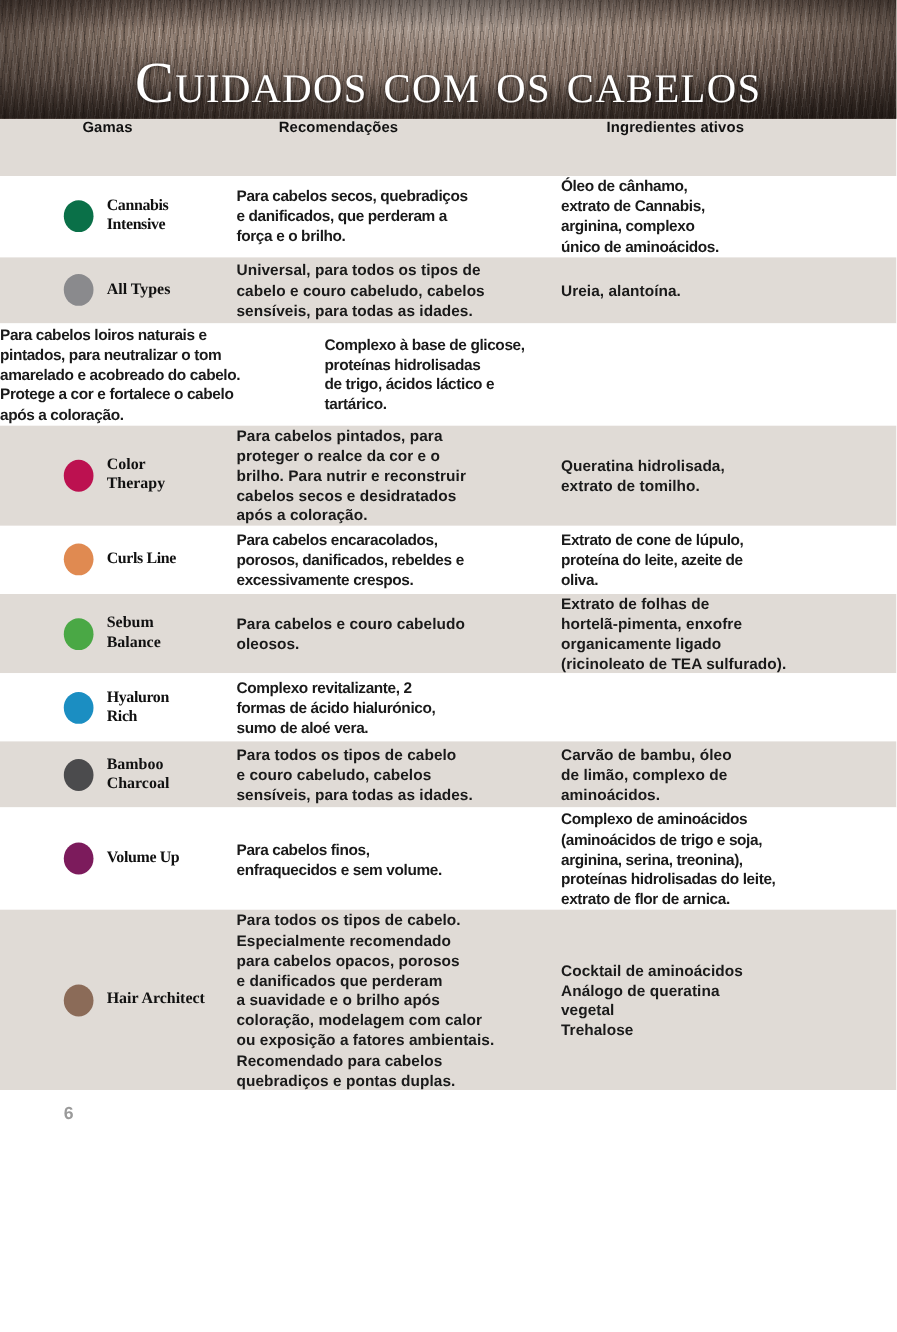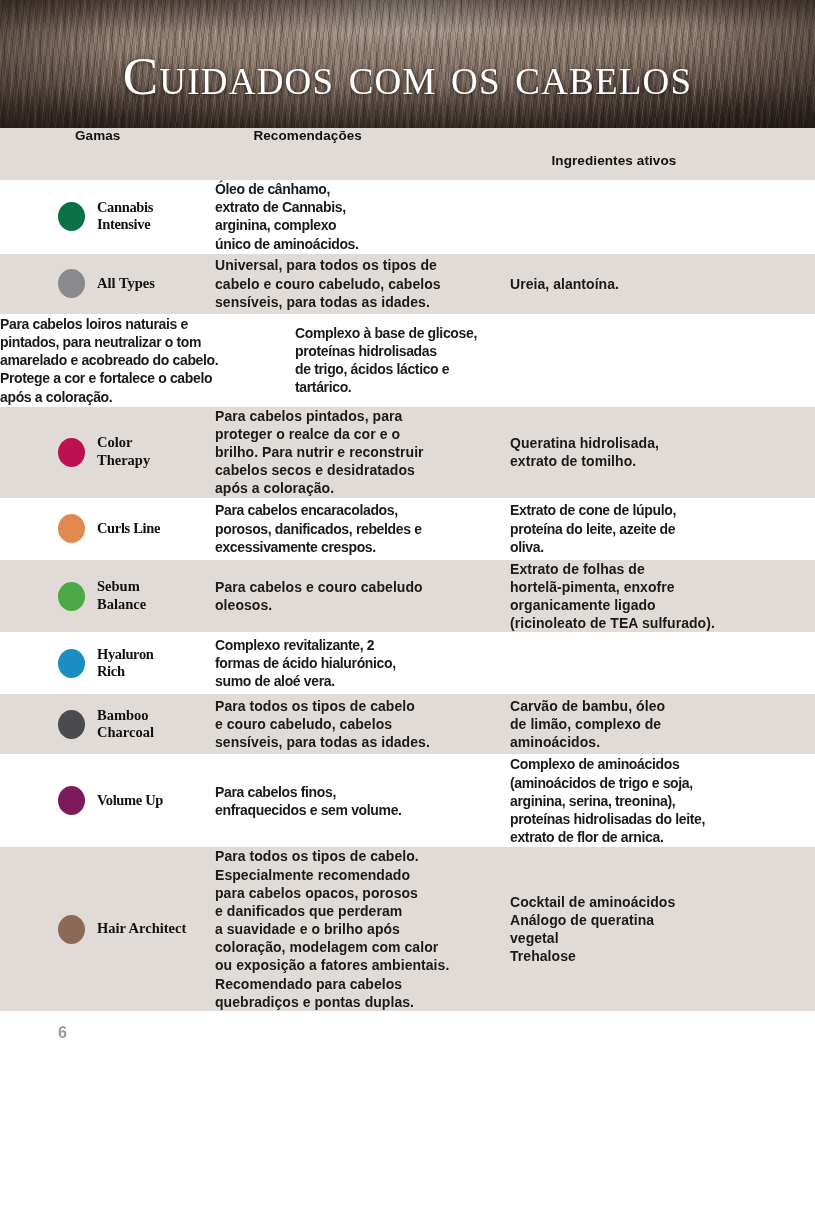--- a/index.html
+++ b/index.html
@@ -12,21 +12,21 @@
     height: 1211px;
     font-family: "Liberation Sans", sans-serif;
     overflow: hidden;
     position: relative;
   }
 
   
   .hero {
     position: relative;
     width: 815px;
-    height: 128px;
+    height: 108px;
     overflow: hidden;
     background: #6b5b52;
   }
   .hero-photo {
     position: absolute;
     inset: 0;
     background-color: #7d6a5f;
     background-image:
       repeating-linear-gradient(97deg,
         rgba(255,255,255,0.16) 0px,
@@ -105,21 +105,21 @@
     font-size: 13.5px;
     font-weight: 700;
     color: #111111;
     letter-spacing: 0.1px;
   }
   .c1 { width: 215px; padding-left: 0; text-align: center; }
   .c2 { width: 295px; }
   .c3 { width: 290px; }
   .col-head .c1 { text-align: center; }
   .col-head .c2 { text-align: left; padding-left: 58px; }
-  .col-head .c3 { text-align: left; padding-left: 30px; margin-top: 25px; }
+  .col-head .c3 { text-align: left; padding-left: 30px; }
 
   .row {
     display: flex;
     align-items: center;
     min-height: 60px;
     box-sizing: border-box;
   }
   .row.alt   { background: #e0dbd6; }
   .row.plain { background: #ffffff; }
 
@@ -220,20 +220,23 @@
     <div class="ch c3">Ingredientes ativos</div>
   </div>
 
   <div id="rows-host">
       <div class="row plain cond">
         <div class="cell-brand">
           <span class="dot" style="background: rgb(10, 112, 72);"></span>
           <span class="brand-name">Cannabis
 Intensive</span>
         </div>
+        <div class="cell-rec">Para cabelos secos, quebradiços
+e danificados, que perderam a
+força e o brilho.</div>
         <div class="cell-ing">Óleo de cânhamo,
 extrato de Cannabis,
 arginina, complexo
 único de aminoácidos.</div>
       </div>
       <div class="row-sep"></div>
       <div class="row alt reg">
         <div class="cell-brand">
           <span class="dot" style="background: rgb(138, 138, 141);"></span>
           <span class="brand-name">All Types</span>

